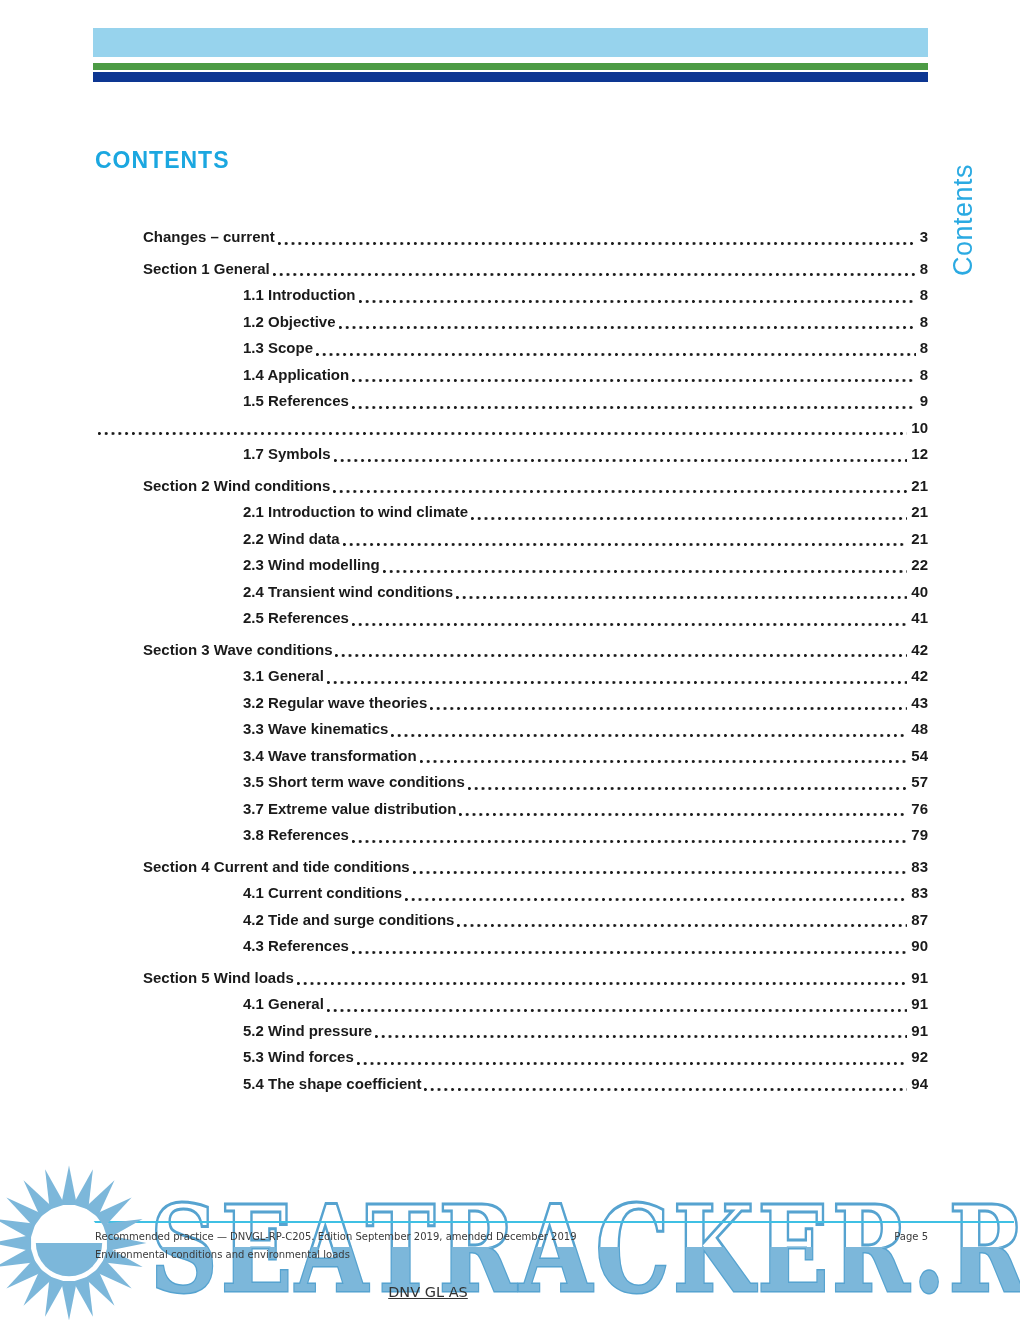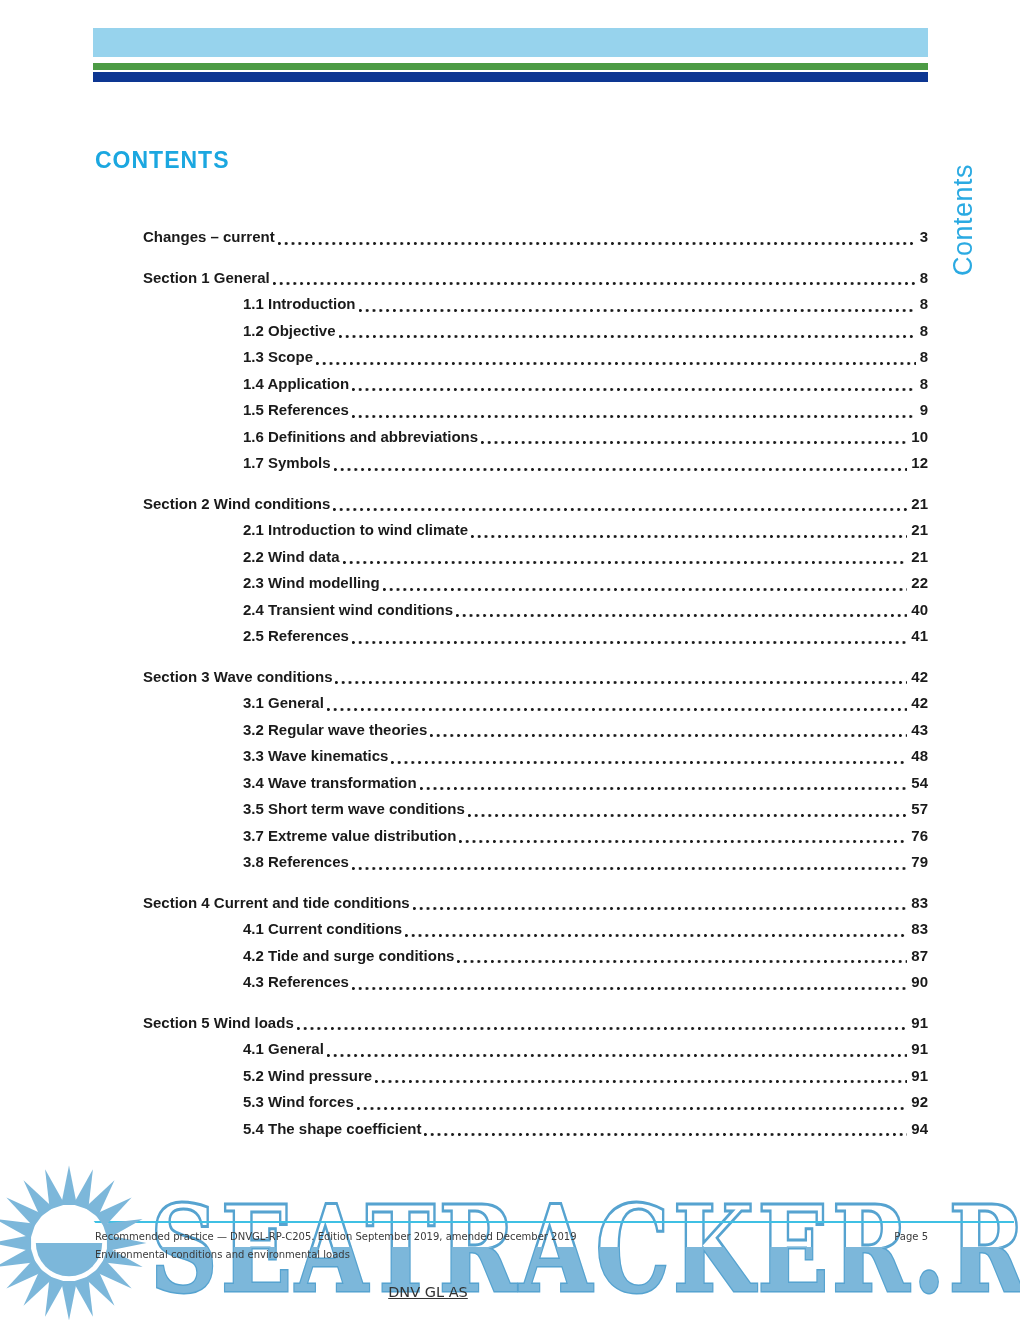--- a/index.html
+++ b/index.html
@@ -35,21 +35,21 @@
   .toc {
     position: absolute; left: 95px; top: 224px; width: 833px;
     font-size: 15px; font-weight: bold; color: #1a1a1a;
     z-index: 2;
   }
   .toc-row {
     display: flex; align-items: baseline;
     height: 26.5px; line-height: 26.5px;
     white-space: nowrap;
   }
-  .toc-row.group-gap { margin-top: 14px; }
+  .toc-row.group-gap { margin-top: 5px; }
   .toc-row.level-0 .toc-label { padding-left: 48px; }
   .toc-row.level-1 .toc-label { padding-left: 148px; }
   .toc-dots {
     flex: 1 1 auto; align-self: flex-end;
     height: 5px; margin: 0 4px 5px 3px;
     background-image: radial-gradient(circle at 1.4px 2.5px, #1a1a1a 1.25px, rgba(0,0,0,0) 1.6px);
     background-size: 6.8px 5px; background-repeat: repeat-x;
   }
   .toc-page { text-align: right; }
 
@@ -126,21 +126,20 @@
       <span class="toc-label">1.4 Application</span>
       <span class="toc-dots"></span>
       <span class="toc-page">8</span>
     </div>
       <div class="toc-row level-1">
       <span class="toc-label">1.5 References</span>
       <span class="toc-dots"></span>
       <span class="toc-page">9</span>
     </div>
       <div class="toc-row level-1">
-      <span class="toc-label">1.6 Definitions and abbreviations</span>
       <span class="toc-dots"></span>
       <span class="toc-page">10</span>
     </div>
       <div class="toc-row level-1">
       <span class="toc-label">1.7 Symbols</span>
       <span class="toc-dots"></span>
       <span class="toc-page">12</span>
     </div>
       <div class="toc-row level-0 group-gap">
       <span class="toc-label">Section 2 Wind conditions</span>

